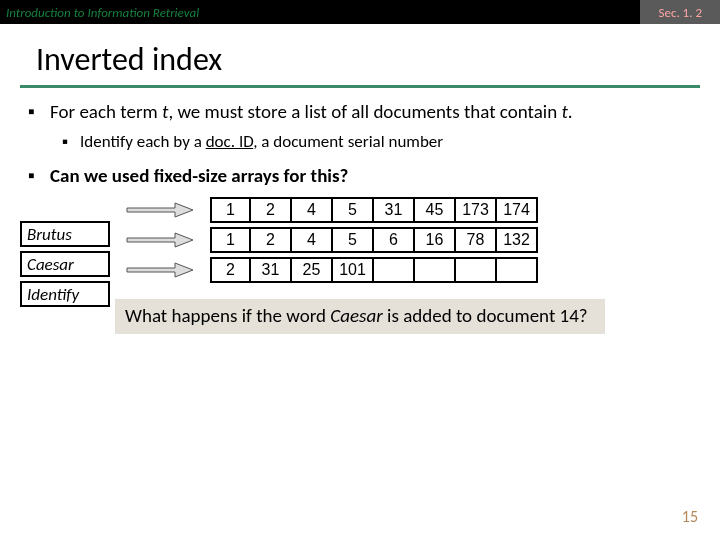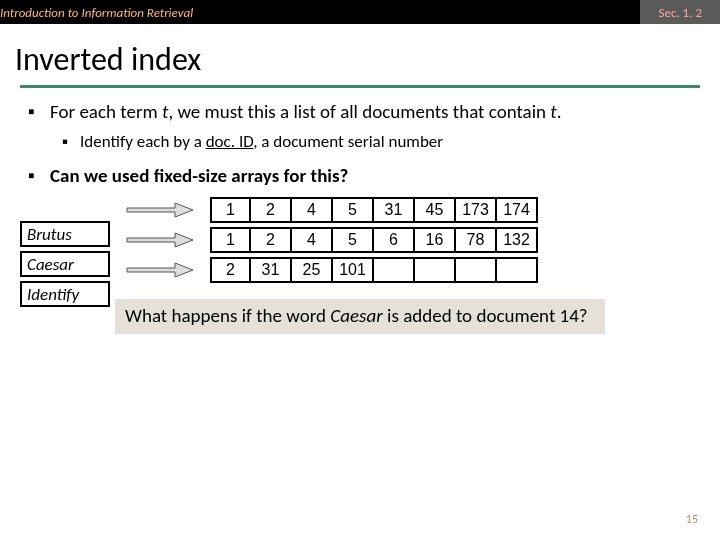--- a/index.html
+++ b/index.html
@@ -1,56 +1,56 @@
 <!DOCTYPE html>
 <html><head>
 <meta charset="utf-8">
 <style>
   * { margin: 0; padding: 0; box-sizing: border-box; }
   body { width: 720px; height: 540px; background: #fff; font-family: Calibri, Arial, sans-serif; position: relative; overflow: hidden; }
   .header { width: 100%; height: 24px; background: #000; display: flex; align-items: center; }
-  .header-left { flex: 1; color: #fdba74; font-style: italic; font-size: 13px; }
+  .header-left { flex: 1; color: #15803d; font-style: italic; font-size: 13px; padding-left: 6px; }
   .header-right { background: #5a5a5a; color: #fca5a5; padding: 0 18px; height: 24px; display: flex; align-items: center; font-size: 13px; }
-  .title { font-size: 32px; color: #000; padding: 16px 0 6px 15px; font-family: Calibri, Arial, sans-serif; }
+  .title { font-size: 32px; color: #000; padding: 16px 0 6px 36px; font-family: Calibri, Arial, sans-serif; }
   .rule { border-bottom: 3px solid #3a8a6a; margin: 0 20px 12px 20px; }
   .content { padding: 0 28px; }
   .bullet { font-size: 19px; color: #000; margin-bottom: 8px; display: flex; }
   .bullet .m { width: 22px; flex-shrink: 0; }
   .bullet .t { flex: 1; }
   .sub { font-size: 17px; margin-left: 34px; margin-bottom: 12px; display: flex; }
   .sub .m { width: 18px; flex-shrink: 0; }
   .q { font-weight: bold; }
   .it { font-style: italic; }
   .tables { padding: 0 20px; margin-top: 8px; }
   .row { display: flex; align-items: center; height: 30px; }
   .term { width: 90px; border: 2px solid #000; font-style: italic; font-size: 17px; padding: 2px 5px; height: 26px; display: flex; align-items: center; margin-top: 48px; }
   .arrow-area { width: 100px; display: flex; align-items: center; justify-content: center; }
   .arrow-area svg { width: 70px; height: 18px; }
   .cells { display: flex; }
   .cell { width: 41px; height: 26px; border-top: 2px solid #000; border-bottom: 2px solid #000; border-right: 2px solid #000; display: flex; align-items: center; justify-content: center; font-family: "Gill Sans", "Trebuchet MS", sans-serif; font-size: 16px; }
   .cell:first-child { border-left: 2px solid #000; }
   .foot { margin: 14px auto 0 auto; width: 490px; background: #e5e0d8; padding: 6px 10px; font-size: 19px; line-height: 1.2; }
-  .page-num { position: absolute; bottom: 14px; right: 22px; font-size: 12px; color: #b58a5a; }
+  .page-num { position: absolute; bottom: 14px; right: 22px; font-size: 16px; color: #b58a5a; }
 </style>
 </head>
 <body>
 
 <div class="header">
   <div class="header-left">Introduction to Information Retrieval</div>
   <div class="header-right">Sec. 1. 2</div>
 </div>
 
 <div class="title">Inverted index</div>
 <div class="rule"></div>
 
 <div class="content">
   <div class="bullet">
     <span class="m">▪</span>
     <span class="t">
-      <span>For each term </span><span class="it">t</span><span>, we must this a list of all documents that contain </span><span class="it">t</span><span>.</span>
+      <span>For each term </span><span class="it">t</span><span>, we must store a list of all documents that contain </span><span class="it">t</span><span>.</span>
     </span>
   </div>
   <div class="sub">
     <span class="m">▪</span>
     <span class="t">
       <span>Identify each by a </span><span style="text-decoration:underline">doc. ID</span><span>, a document serial number</span>
     </span>
   </div>
   <div class="bullet">
     <span class="m">▪</span>

